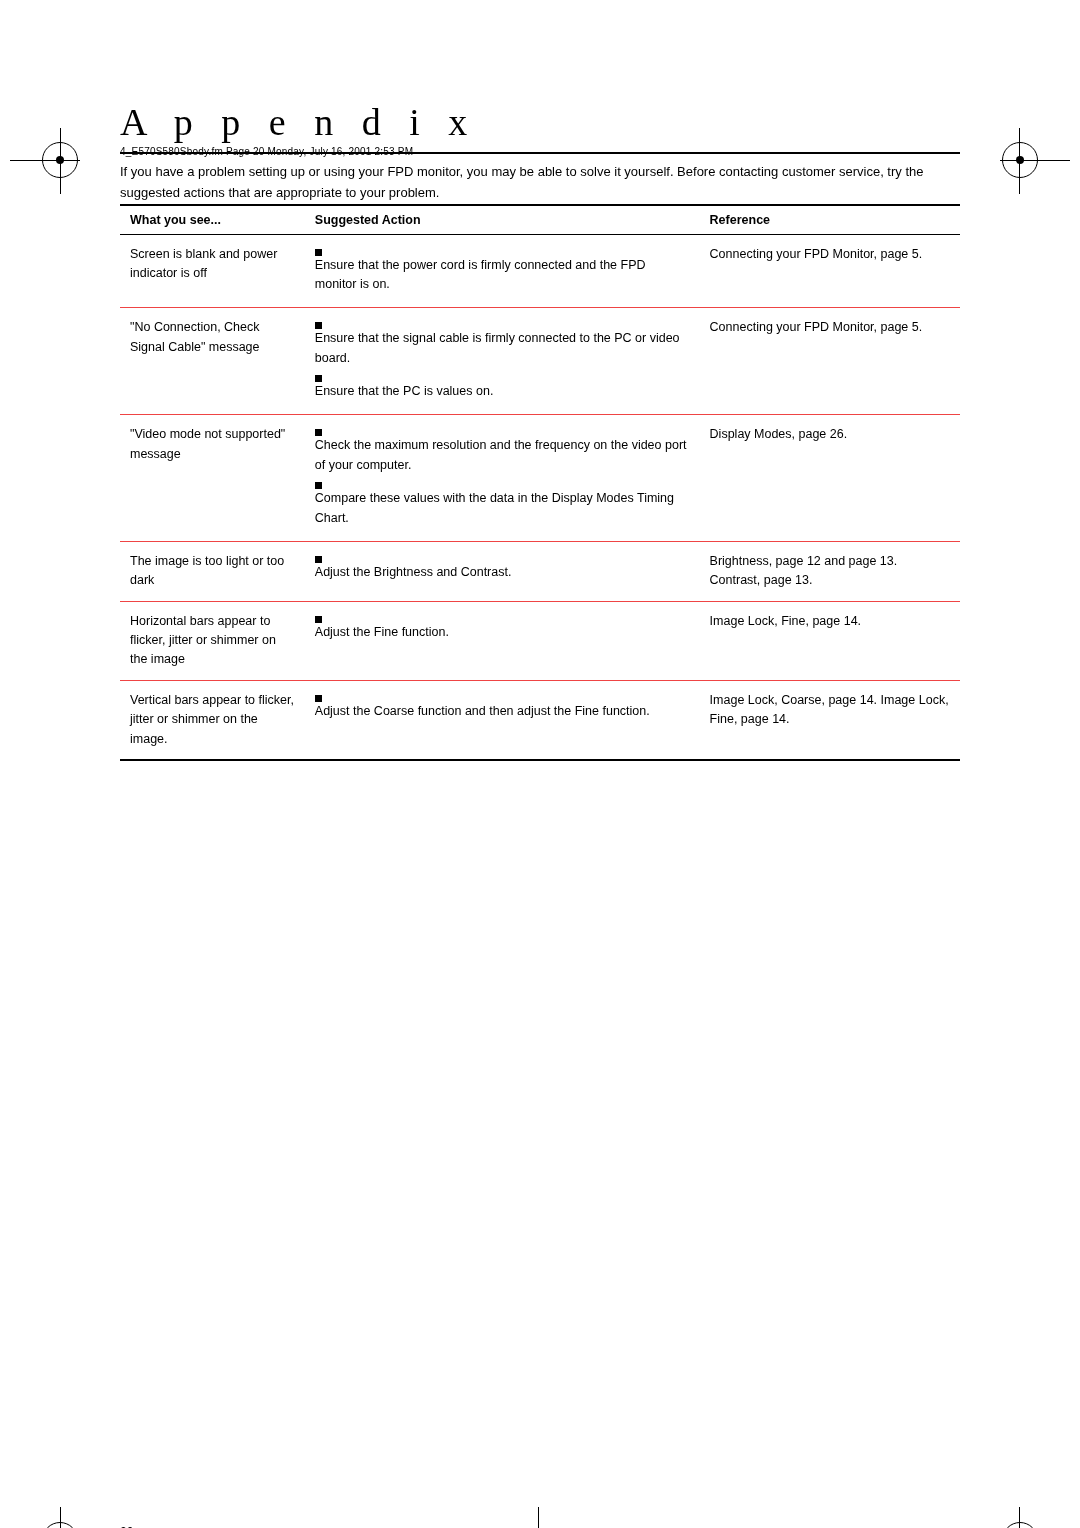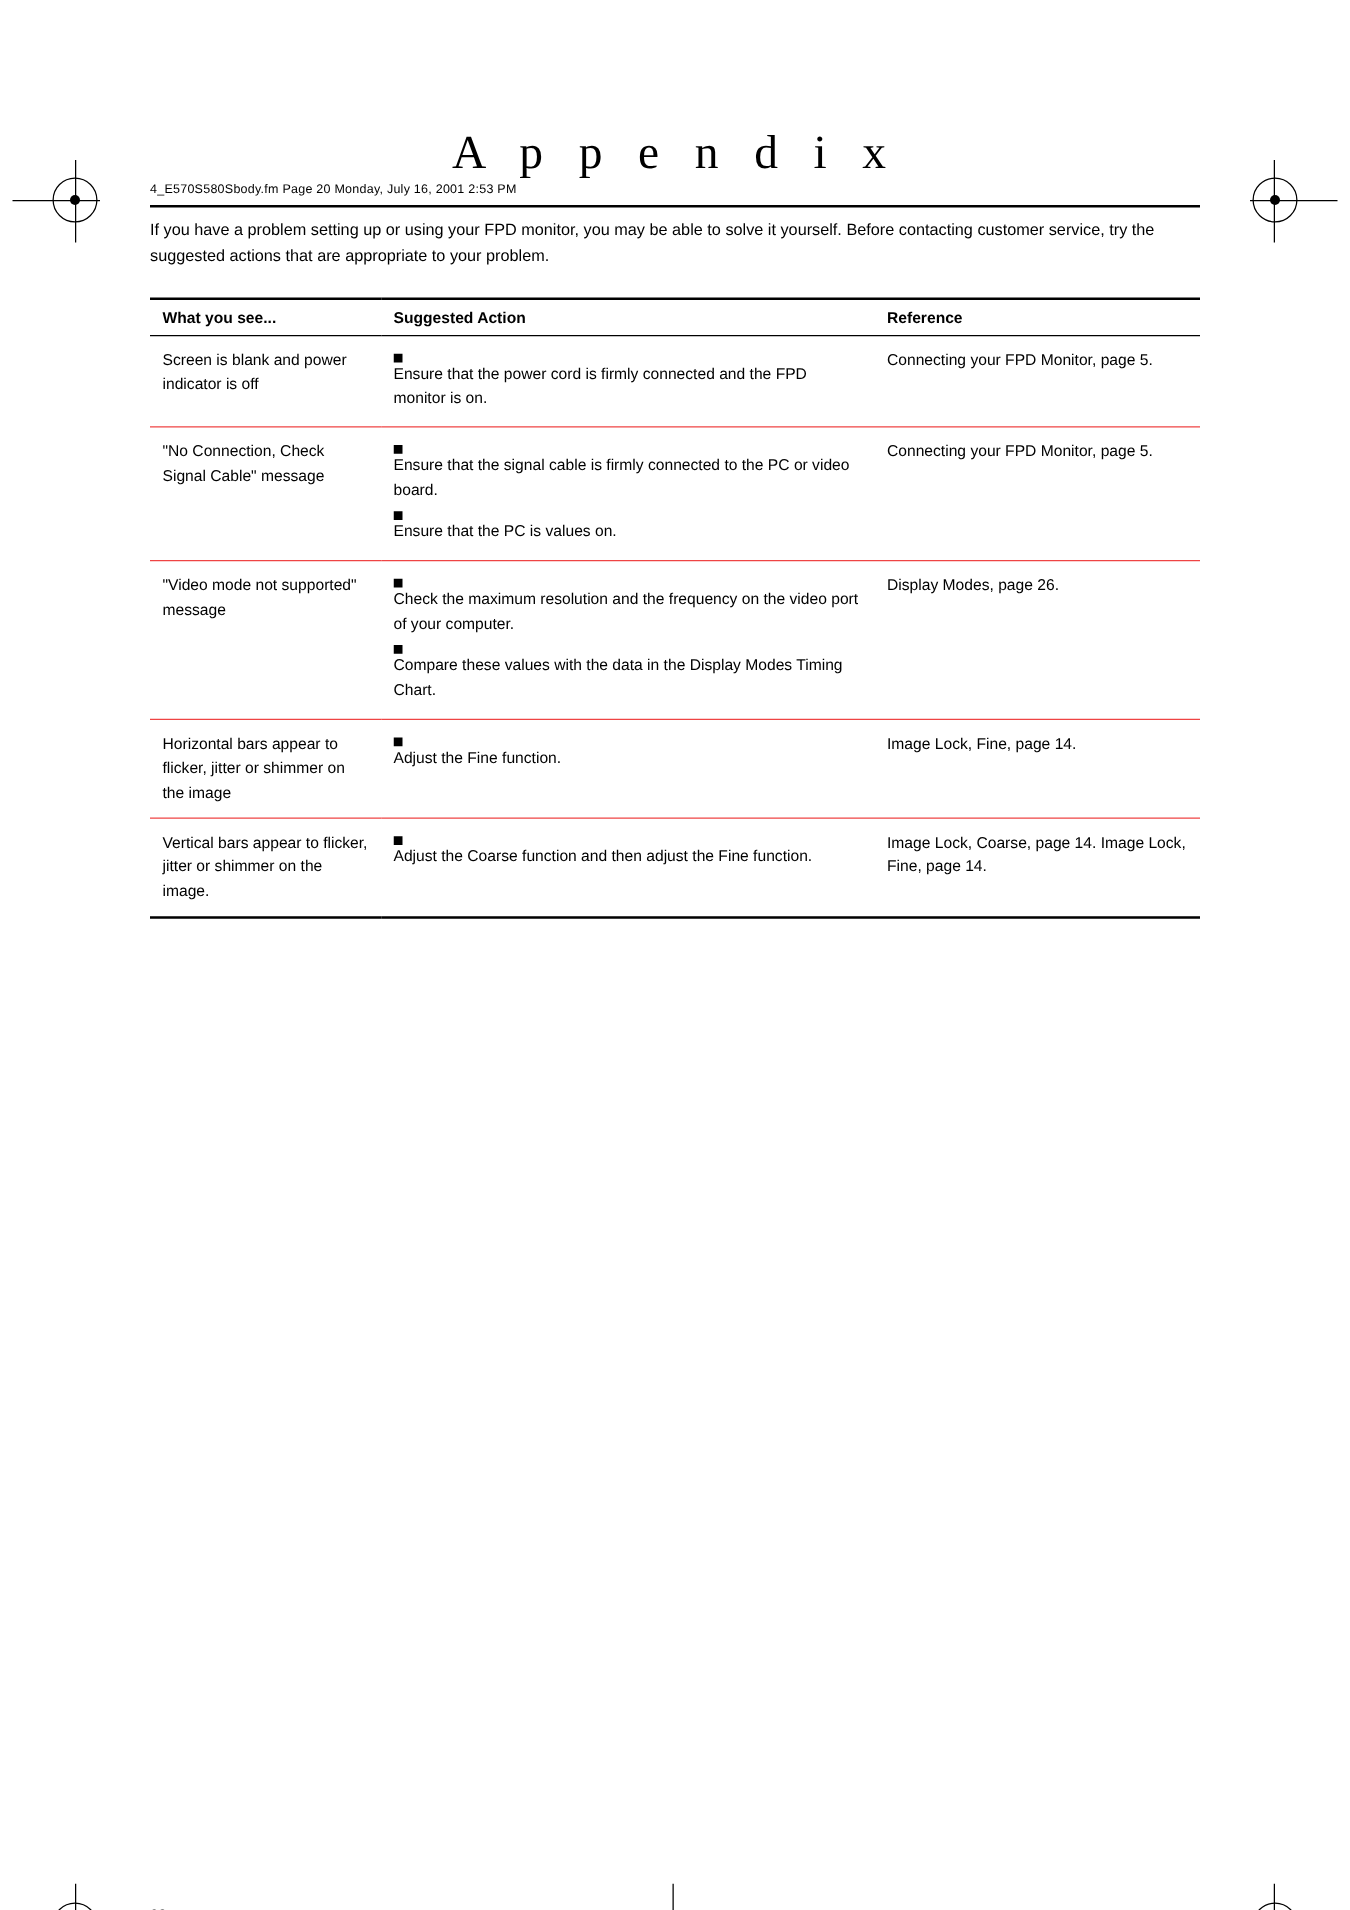--- a/index.html
+++ b/index.html
@@ -68,43 +68,42 @@
       font-family: Arial, sans-serif;
       color: #000;
       letter-spacing: 0.02em;
     }
 
     .content-area {
       margin: 100px 120px 100px 120px;
     }
 
     .appendix-title {
-      text-align: center;
+      text-align: left;
       font-size: 38px;
       font-family: 'Times New Roman', serif;
       font-weight: normal;
       letter-spacing: 0.25em;
       margin-bottom: 8px;
-      padding-bottom: 20px;
+      padding-bottom: 8px;
       border-bottom: 2px solid #000;
     }
 
     .section-title {
       font-size: 22px;
       font-weight: bold;
       font-family: Arial, Helvetica, sans-serif;
       margin-top: 28px;
       margin-bottom: 14px;
     }
 
     .intro-text {
       font-size: 13px;
       font-family: Arial, Helvetica, sans-serif;
       line-height: 1.6;
-      margin-bottom: 22px;
     }
 
     .table-caption {
       font-size: 13px;
       font-family: Arial, Helvetica, sans-serif;
       font-weight: bold;
       margin-bottom: 6px;
     }
 
     table {
@@ -241,20 +240,30 @@
                 <span>Check the maximum resolution and the frequency on the video port of your computer.</span>
               </div>
               <div class="bullet-item">
                 <span class="bullet-sq"></span>
                 <span>Compare these values with the data in the Display Modes Timing Chart.</span>
               </div>
             </td>
             <td class="col-ref">Display Modes, page 26.</td>
           </tr>
           <tr>
+            <td class="col-what">The image is too light or too dark</td>
+            <td class="col-action">
+              <div class="bullet-item">
+                <span class="bullet-sq"></span>
+                <span>Adjust the Brightness and Contrast.</span>
+              </div>
+            </td>
+            <td class="col-ref">Brightness, page 12 and page 13. Contrast, page 13.</td>
+          </tr>
+          <tr>
             <td class="col-what">Horizontal bars appear to flicker, jitter or shimmer on the image</td>
             <td class="col-action">
               <div class="bullet-item">
                 <span class="bullet-sq"></span>
                 <span>Adjust the Fine function.</span>
               </div>
             </td>
             <td class="col-ref">Image Lock, Fine, page 14.</td>
           </tr>
           <tr>

